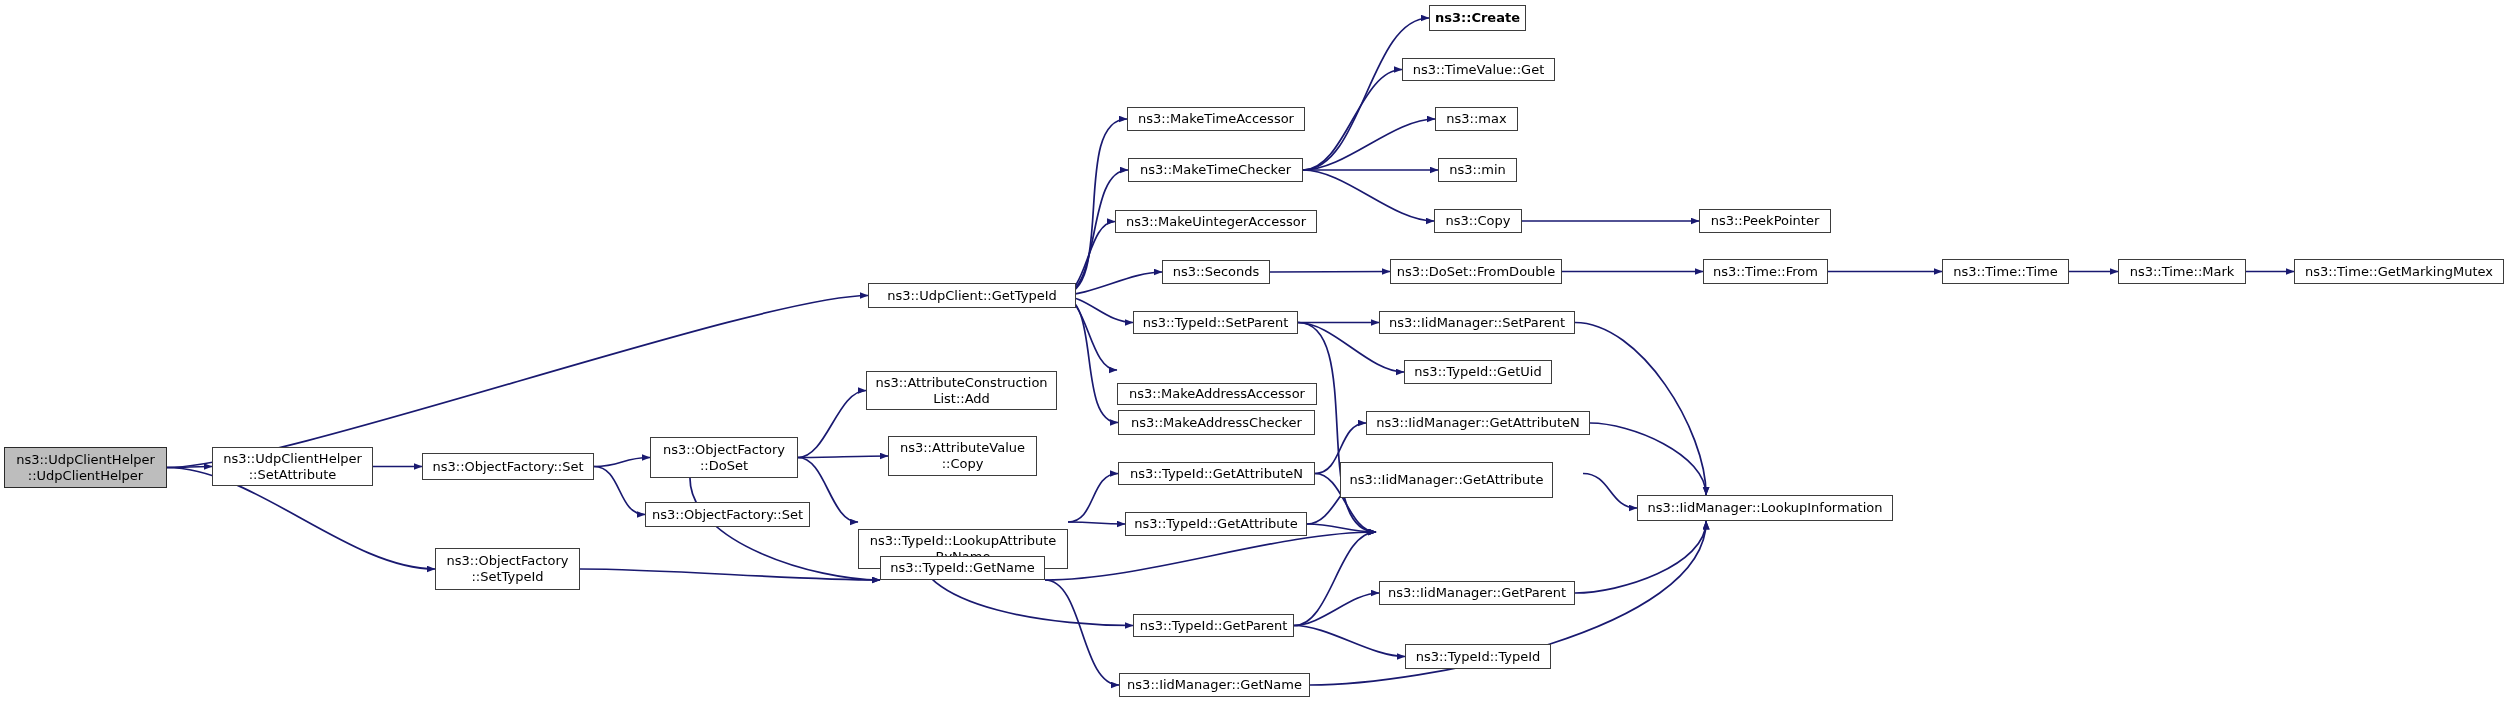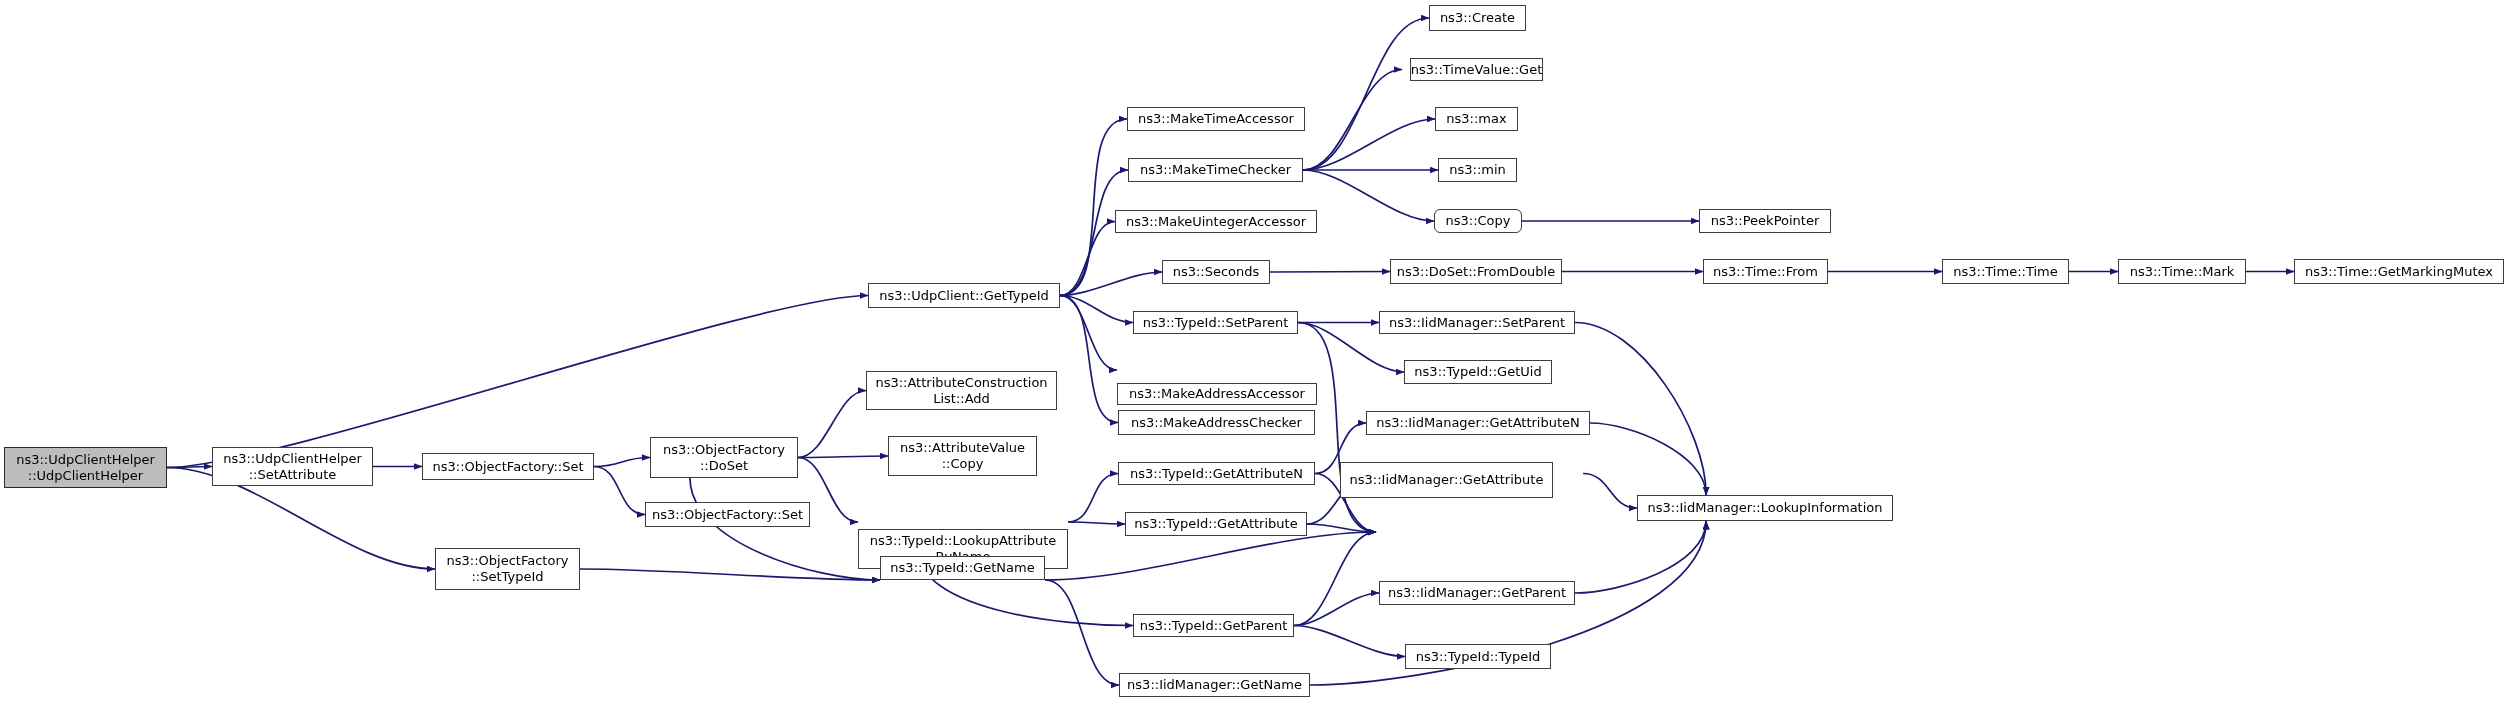--- a/index.html
+++ b/index.html
@@ -75,44 +75,44 @@
 <div class="node highlight" style="left: 4px; top: 447px; width: 163px; height: 41px;">ns3::UdpClientHelper
 ::UdpClientHelper</div>
     <div class="node" style="left: 212px; top: 447px; width: 161px; height: 39px;">ns3::UdpClientHelper
 ::SetAttribute</div>
     <div class="node" style="left: 422px; top: 453px; width: 172px; height: 27px;">ns3::ObjectFactory::Set</div>
     <div class="node" style="left: 435px; top: 548px; width: 145px; height: 42px;">ns3::ObjectFactory
 ::SetTypeId</div>
     <div class="node" style="left: 650px; top: 437px; width: 148px; height: 41px;">ns3::ObjectFactory
 ::DoSet</div>
     <div class="node" style="left: 645px; top: 502px; width: 165px; height: 25px;">ns3::ObjectFactory::Set</div>
-    <div class="node" style="left: 868px; top: 283px; width: 192px; height: 25px;">ns3::UdpClient::GetTypeId</div>
+    <div class="node" style="left: 868px; top: 283px; width: 208px; height: 25px;">ns3::UdpClient::GetTypeId</div>
     <div class="node" style="left: 866px; top: 371px; width: 191px; height: 39px;">ns3::AttributeConstruction
 List::Add</div>
     <div class="node" style="left: 888px; top: 436px; width: 149px; height: 40px;">ns3::AttributeValue
 ::Copy</div>
     <div class="node" style="left: 858px; top: 502px; width: 210px; height: 40px; margin-top: 27px;">ns3::TypeId::LookupAttribute
 ByName</div>
     <div class="node" style="left: 880px; top: 556px; width: 165px; height: 24px;">ns3::TypeId::GetName</div>
     <div class="node" style="left: 1127px; top: 107px; width: 178px; height: 24px;">ns3::MakeTimeAccessor</div>
     <div class="node" style="left: 1128px; top: 158px; width: 175px; height: 24px;">ns3::MakeTimeChecker</div>
     <div class="node" style="left: 1115px; top: 210px; width: 202px; height: 23px;">ns3::MakeUintegerAccessor</div>
     <div class="node" style="left: 1162px; top: 260px; width: 108px; height: 24px;">ns3::Seconds</div>
     <div class="node" style="left: 1133px; top: 311px; width: 165px; height: 23px;">ns3::TypeId::SetParent</div>
     <div class="node" style="left: 1117px; top: 359px; width: 200px; height: 22px; margin-top: 24px;">ns3::MakeAddressAccessor</div>
     <div class="node" style="left: 1118px; top: 410px; width: 197px; height: 25px;">ns3::MakeAddressChecker</div>
     <div class="node" style="left: 1118px; top: 462px; width: 197px; height: 23px;">ns3::TypeId::GetAttributeN</div>
     <div class="node" style="left: 1125px; top: 512px; width: 182px; height: 24px;">ns3::TypeId::GetAttribute</div>
     <div class="node" style="left: 1133px; top: 614px; width: 161px; height: 23px;">ns3::TypeId::GetParent</div>
     <div class="node" style="left: 1119px; top: 673px; width: 191px; height: 24px;">ns3::IidManager::GetName</div>
-    <div class="node" style="left: 1429px; top: 5px; width: 97px; height: 26px;">ns3::Create</div>
-    <div class="node" style="left: 1402px; top: 58px; width: 133px; height: 23px; margin-left: 8px;">ns3::TimeValue::Get</div>
+    <div class="node" style="left: 1429px; top: 5px; width: 97px; height: 26px; font-weight: bold;">ns3::Create</div>
+    <div class="node" style="left: 1402px; top: 58px; width: 153px; height: 23px;">ns3::TimeValue::Get</div>
     <div class="node" style="left: 1435px; top: 107px; width: 83px; height: 24px;">ns3::max</div>
     <div class="node" style="left: 1438px; top: 158px; width: 79px; height: 24px;">ns3::min</div>
-    <div class="node" style="left: 1434px; top: 209px; width: 88px; height: 24px; border-radius: 6px;">ns3::Copy</div>
+    <div class="node" style="left: 1434px; top: 209px; width: 88px; height: 24px;">ns3::Copy</div>
     <div class="node" style="left: 1390px; top: 259px; width: 172px; height: 25px;">ns3::DoSet::FromDouble</div>
     <div class="node" style="left: 1379px; top: 311px; width: 196px; height: 23px;">ns3::IidManager::SetParent</div>
     <div class="node" style="left: 1404px; top: 360px; width: 148px; height: 24px;">ns3::TypeId::GetUid</div>
     <div class="node" style="left: 1366px; top: 411px; width: 224px; height: 24px;">ns3::IidManager::GetAttributeN</div>
     <div class="node" style="left: 1340px; top: 462px; width: 213px; height: 36px;">ns3::IidManager::GetAttribute</div>
     <div class="node" style="left: 1379px; top: 581px; width: 196px; height: 24px;">ns3::IidManager::GetParent</div>
     <div class="node" style="left: 1405px; top: 644px; width: 146px; height: 25px;">ns3::TypeId::TypeId</div>
     <div class="node" style="left: 1699px; top: 209px; width: 132px; height: 24px;">ns3::PeekPointer</div>
     <div class="node" style="left: 1703px; top: 259px; width: 125px; height: 25px;">ns3::Time::From</div>
     <div class="node" style="left: 1637px; top: 495px; width: 256px; height: 26px;">ns3::IidManager::LookupInformation</div>

